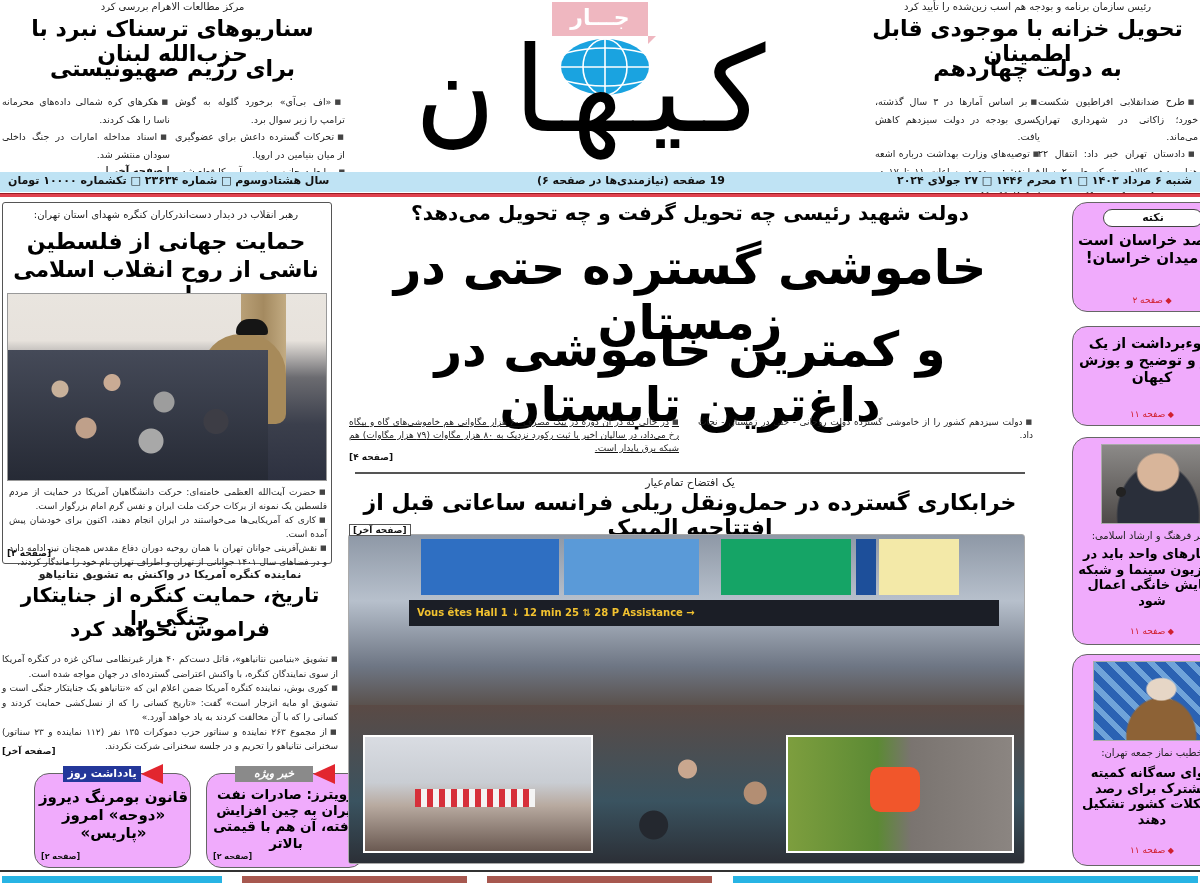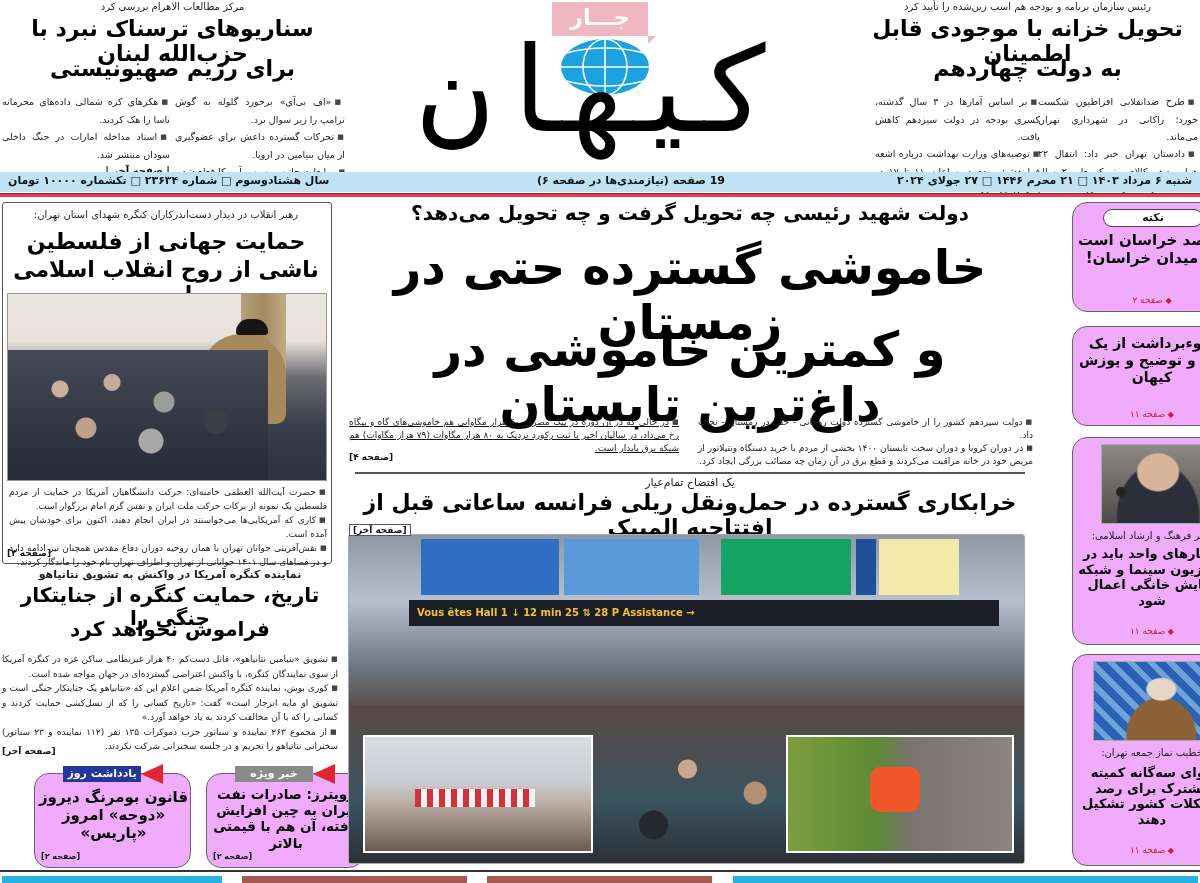--- a/index.html
+++ b/index.html
@@ -42,21 +42,21 @@
   .board { position: absolute; top: 4px; height: 56px; }
   .signbar { position: absolute; left: 60px; top: 65px; width: 590px; height: 26px; background: #1b1e26; color: #f2c230; font-size: 10px; font-weight: bold; direction: ltr; line-height: 26px; padding-left: 8px; }
   .inset { position: absolute; border: 2px solid #fff; }
 
   
   .rc-title { font-weight: bold; text-align: center; color: #000; line-height: 1.2; }
   .rc-ref { color: #d0202e; font-size: 9px; text-align: center; }
   .rc-ref::before { content: "◆ "; font-size: 8px; }
 
   .tag-blue { background: #24379a; color: #fff; font-weight: bold; font-size: 11px; text-align: center; }
-  .tag-grey { background: #8a8a8a; color: #fff; font-weight: bold; font-size: 11px; text-align: center; }
+  .tag-grey { background: #8a8a8a; color: #fff; font-weight: bold; font-size: 11px; text-align: center; font-style: italic; }
   .tag-red { width: 0; height: 0; border-top: 10px solid transparent; border-bottom: 10px solid transparent; border-left: 22px solid #e2262f; }
 </style>
 </head>
 <body>
 
 <div class="abs" style="left:0;top:0;width:345px;height:168px;">
   <div class="abs kicker" style="left:0;top:1px;width:345px;font-size:10px;">مرکز مطالعات الاهرام بررسی کرد</div>
   <div class="abs head-xl" style="left:0;top:16px;width:345px;font-size:22px;">سناریوهای ترسناک نبرد با حزب‌الله لبنان</div>
   <div class="abs head-xl" style="left:0;top:56px;width:345px;font-size:22px;">برای رژیم صهیونیستی</div>
   <div class="abs" style="right:0;top:93px;width:170px;">
@@ -152,21 +152,20 @@
   <div class="abs rc-title" style="left:4px;top:12px;width:150px;font-size:13.5px;">رویترز: صادرات نفت ایران به چین افزایش یافته، آن هم با قیمتی بالاتر</div>
   <div class="abs pageref" style="left:6px;top:78px;font-size:8px;">[صفحه ۲]</div>
 </div>
 
 <div class="abs" style="left:345px;top:198px;width:690px;height:272px;">
   <div class="abs head-xl" style="left:0;top:4px;width:690px;font-size:20px;">دولت شهید رئیسی چه تحویل گرفت و چه تحویل می‌دهد؟</div>
   <div class="abs head-xl" style="left:0;top:42px;width:690px;font-size:48px;letter-spacing:-1px;">خاموشی گسترده حتی در زمستان</div>
   <div class="abs head-xl" style="left:0;top:124px;width:690px;font-size:48px;letter-spacing:-1px;">و کمترین خاموشی در داغ‌ترین تابستان</div>
   <div class="abs" style="right:2px;top:218px;width:335px;">
     <div class="small-text bullet" style="font-size:9px;line-height:13px;">دولت سیزدهم کشور را از خاموشی گسترده دولت روحانی - حتی در زمستان - نجات داد.</div>
-    <div class="small-text bullet" style="font-size:9px;line-height:13px;">در دوران کرونا و دوران سخت تابستان ۱۴۰۰ بخشی از مردم با خرید دستگاه ونتیلاتور از مریض خود در خانه مراقبت می‌کردند و قطع برق در آن زمان چه مصائب بزرگی ایجاد کرد.</div>
   </div>
   <div class="abs" style="left:4px;top:218px;width:330px;text-decoration:underline;">
     <div class="small-text bullet" style="font-size:9px;line-height:13px;">در حالی که در آن دوره در پیک مصرف ۶۰ هزار مگاوانی هم خاموشی‌های گاه و بیگاه رخ می‌داد، در سالیان اخیر با ثبت رکورد نزدیک به ۸۰ هزار مگاوات (۷۹ هزار مگاوات) هم شبکه برق پایدار است.</div>
   </div>
   <div class="abs pageref" style="left:4px;top:254px;font-size:9px;">[صفحه ۴]</div>
 </div>
 <div class="abs" style="left:355px;top:472px;width:670px;height:2px;background:#555;"></div>
 
 <div class="abs" style="left:345px;top:474px;width:690px;height:395px;">
   <div class="abs kicker" style="left:0;top:2px;width:690px;font-size:11px;">یک افتضاح تمام‌عیار</div>

